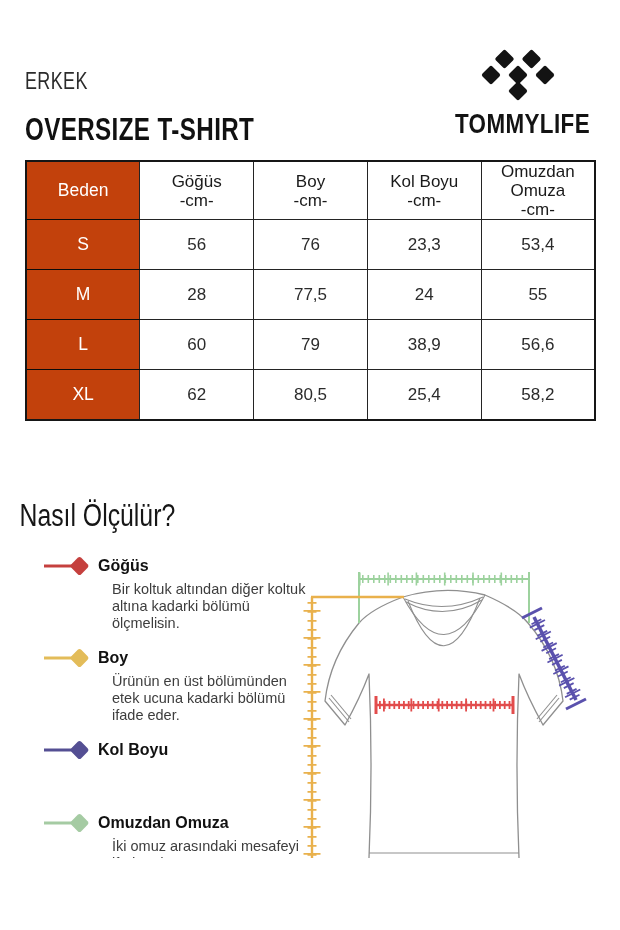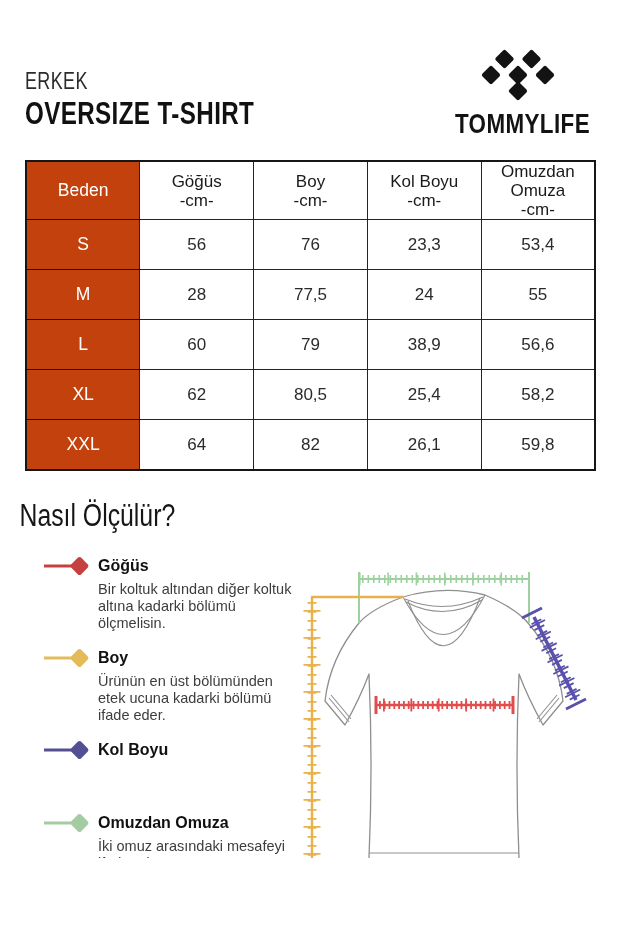--- a/index.html
+++ b/index.html
@@ -2,21 +2,21 @@
 <html><head>
 <meta charset="utf-8">
 <style>
   html,body{margin:0;padding:0;background:#fff;}
   .page{position:relative;width:620px;height:858px;background:#ffffff;overflow:hidden;
         font-family:"Liberation Sans",sans-serif;color:#1c1c1c;}
   .condensed{display:inline-block;transform:scaleX(0.78);transform-origin:0 50%;white-space:nowrap;}
 
   
   .hdr-cat{position:absolute;left:25px;top:68px;font-size:23px;font-weight:400;color:#2b2b2b;letter-spacing:0.5px;}
-  .hdr-title{position:absolute;left:25px;top:96px;font-size:31px;font-weight:700;color:#111;letter-spacing:0.5px;}
+  .hdr-title{position:absolute;left:25px;top:112px;font-size:31px;font-weight:700;color:#111;letter-spacing:0.5px;}
   .brand{position:absolute;right:22px;top:46px;width:160px;text-align:right;}
   .brand svg{display:block;margin:0 auto;}
   .brand-name{display:inline-block;margin-top:2px;font-size:28px;font-weight:700;color:#131313;
               transform:scaleX(0.8);transform-origin:50% 50%;white-space:nowrap;letter-spacing:0.5px;}
 
   
   table.size{position:absolute;left:25px;top:160px;width:571px;border-collapse:collapse;table-layout:fixed;}
   table.size td,table.size th{border:1.5px solid #242424;text-align:center;vertical-align:middle;
         padding:0;height:49px;font-size:17px;color:#2b2b2b;font-weight:400;}
   table.size{border:2px solid #161616;}
@@ -29,21 +29,21 @@
   .measure-title{position:absolute;left:0;top:498px;width:620px;text-align:left;
         font-size:31px;font-weight:500;color:#161616;}
   .measure-title span{display:inline-block;transform:scaleX(0.8);transform-origin:50% 50%;white-space:nowrap;}
 
   
   .legend{position:absolute;left:44px;top:553px;width:262px;}
   .leg-item{position:relative;margin-bottom:13px;min-height:60px;}
   .leg-head{display:flex;align-items:center;}
   .leg-icon{flex:0 0 auto;width:46px;height:26px;margin-right:8px;}
   .leg-title{font-size:16px;font-weight:700;color:#111;}
-  .leg-desc{margin:2px 0 0 54px;width:200px;font-size:14.5px;line-height:17px;color:#3d3d3d;}
+  .leg-desc{margin:2px 0 0 68px;width:200px;font-size:14.5px;line-height:17px;color:#3d3d3d;}
 
   
   .diagram{position:absolute;left:300px;top:540px;}
 </style>
 </head>
 <body>
 
 <div class="page">
 
   <div>
@@ -121,27 +121,20 @@
       <td>79</td>
       <td>38,9</td>
       <td>56,6</td>
     </tr>
     <tr>
       <td class="szcol">XL</td>
       <td>62</td>
       <td>80,5</td>
       <td>25,4</td>
       <td>58,2</td>
-    </tr>
-    <tr>
-      <td class="szcol">XXL</td>
-      <td>64</td>
-      <td>82</td>
-      <td>26,1</td>
-      <td>59,8</td>
     </tr>
   </tbody>
     </table>
 
   <div class="measure-title">
     <span>Nasıl Ölçülür?</span>
   </div>
 
   <div class="legend">
 

